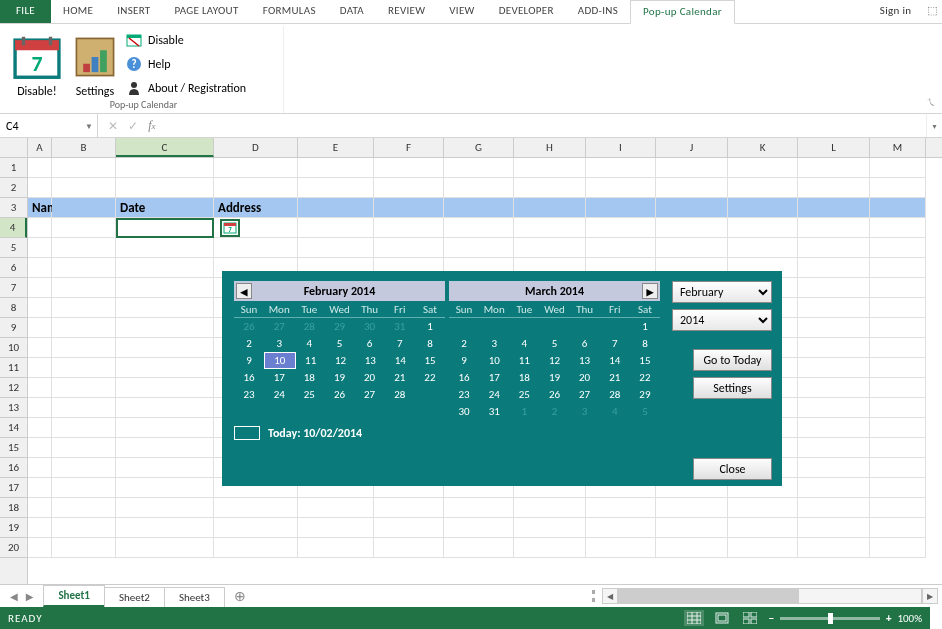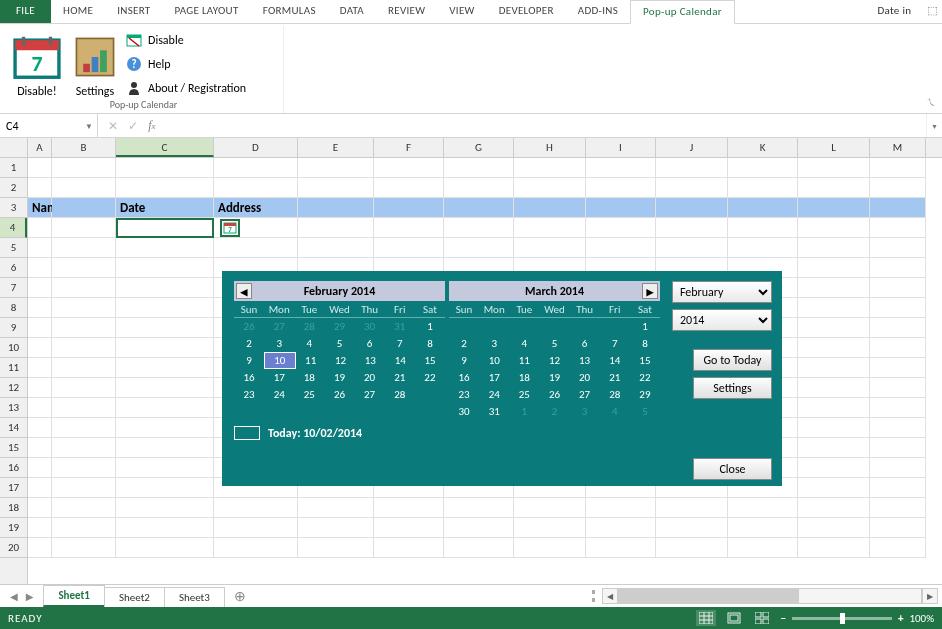--- a/index.html
+++ b/index.html
@@ -82,21 +82,21 @@
 .sheet-tabs { display:flex; align-items:flex-end;}
 .sheet-tab { padding: 3px 14px; border: 1px solid #ccc; border-bottom: none; background:#fff; color:#333; cursor:pointer; margin-right:-1px; font-size:11px;}
 .sheet-tab.active { border-bottom: 2px solid #217346; font-weight:bold; background:#fff; color:#217346;}
 .sheet-add { width: 24px; display:flex; align-items:center; justify-content:center; color:#888; cursor:pointer; font-size:14px; padding-left:8px;}
 .sheet-hscroll { margin-left:auto; width: 350px; display:flex; align-items:center; padding-right:4px;}
 .hs-btn { width:16px; height:16px; border:1px solid #ccc; background:#f5f5f5; display:flex; align-items:center; justify-content:center; font-size:8px; color:#666; cursor:pointer;}
 .hs-track { flex:1; height:16px; border:1px solid #ccc; background:#f5f5f5; position:relative;}
 .hs-thumb { position:absolute; left:0; top:0; height:14px; width:180px; background:#cdcdcd;}
 
 
-.status-bar { position:absolute; left:0; right:0; bottom:0; height:22px; background:#217346; color:#fff; display:flex; align-items:center; font-size:11px; padding:0 8px;}
+.status-bar { position:absolute; left:0; right:12px; bottom:0; height:22px; background:#217346; color:#fff; display:flex; align-items:center; font-size:11px; padding:0 8px;}
 .status-bar .left { text-transform: uppercase; letter-spacing: 1px;}
 .status-bar .right { margin-left:auto; display:flex; align-items:center; gap:8px;}
 .view-btn { width:20px; height:16px; display:flex; align-items:center; justify-content:center; cursor:pointer; opacity:.9;}
 .view-btn.active { background: rgba(255,255,255,.2);}
 .zoom { display:flex; align-items:center; gap:6px;}
 .zoom-track { width: 100px; height: 3px; background: rgba(255,255,255,.5); position:relative;}
 .zoom-thumb { position:absolute; top:-4px; left:48px; width:5px; height:11px; background:#fff;}
 .zminus,.zplus { cursor:pointer; font-weight:bold;}
 
 
@@ -110,21 +110,21 @@
     <div class="tab">HOME</div>
     <div class="tab">INSERT</div>
     <div class="tab">PAGE LAYOUT</div>
     <div class="tab">FORMULAS</div>
     <div class="tab">DATA</div>
     <div class="tab">REVIEW</div>
     <div class="tab">VIEW</div>
     <div class="tab">DEVELOPER</div>
     <div class="tab">ADD-INS</div>
     <div class="tab active" style="text-transform: none;">Pop-up Calendar</div>
-    <div class="tab signin">Date in</div>
+    <div class="tab signin">Sign in</div>
     <div class="tab collapse-ico">⬚</div>
   </div>
 
 <div class="ribbon">
   <div class="ribbon-group" style="border-right:1px solid #eee; min-width:280px; align-items:flex-start;">
     <div style="display:flex; gap:4px;">
       <div class="ribbon-big">
         <svg class="icon-cal" viewBox="0 0 32 32">
             <rect x="3" y="6" width="26" height="22" fill="#fff" stroke="#0a7a7a" stroke-width="2"></rect>
             <rect x="3" y="6" width="26" height="6" fill="#d04040"></rect>

